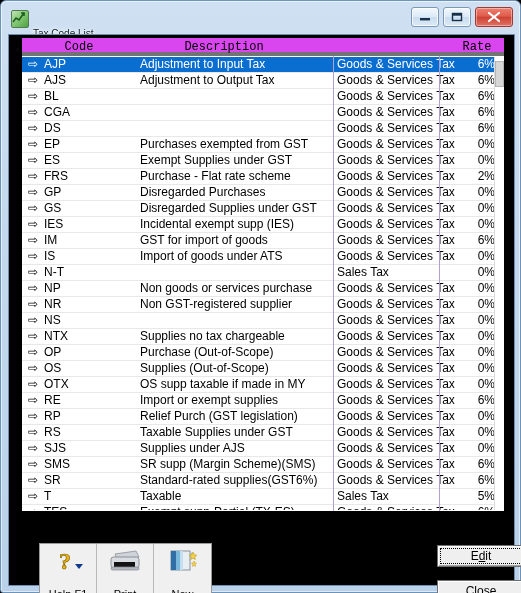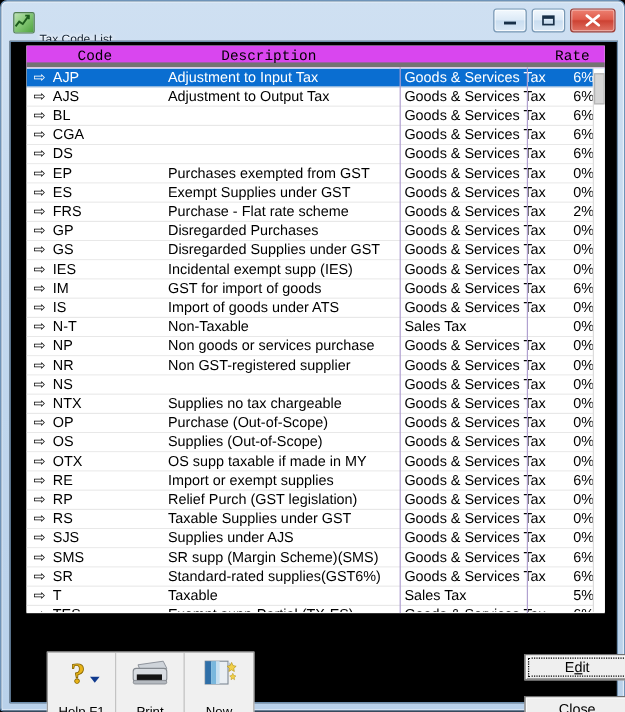--- a/index.html
+++ b/index.html
@@ -366,21 +366,20 @@
           <div class="row">
             <div class="c c-ind">⇨</div>
             <div class="c c-code">IS</div>
             <div class="c c-desc">Import of goods under ATS</div>
             <div class="c c-type">Goods &amp; Services Tax</div>
             <div class="c c-rate">0%</div>
           </div>
           <div class="row">
             <div class="c c-ind">⇨</div>
             <div class="c c-code">N-T</div>
-            <div class="c c-desc">Non-Taxable</div>
             <div class="c c-type">Sales Tax</div>
             <div class="c c-rate">0%</div>
           </div>
           <div class="row">
             <div class="c c-ind">⇨</div>
             <div class="c c-code">NP</div>
             <div class="c c-desc">Non goods or services purchase</div>
             <div class="c c-type">Goods &amp; Services Tax</div>
             <div class="c c-rate">0%</div>
           </div>

